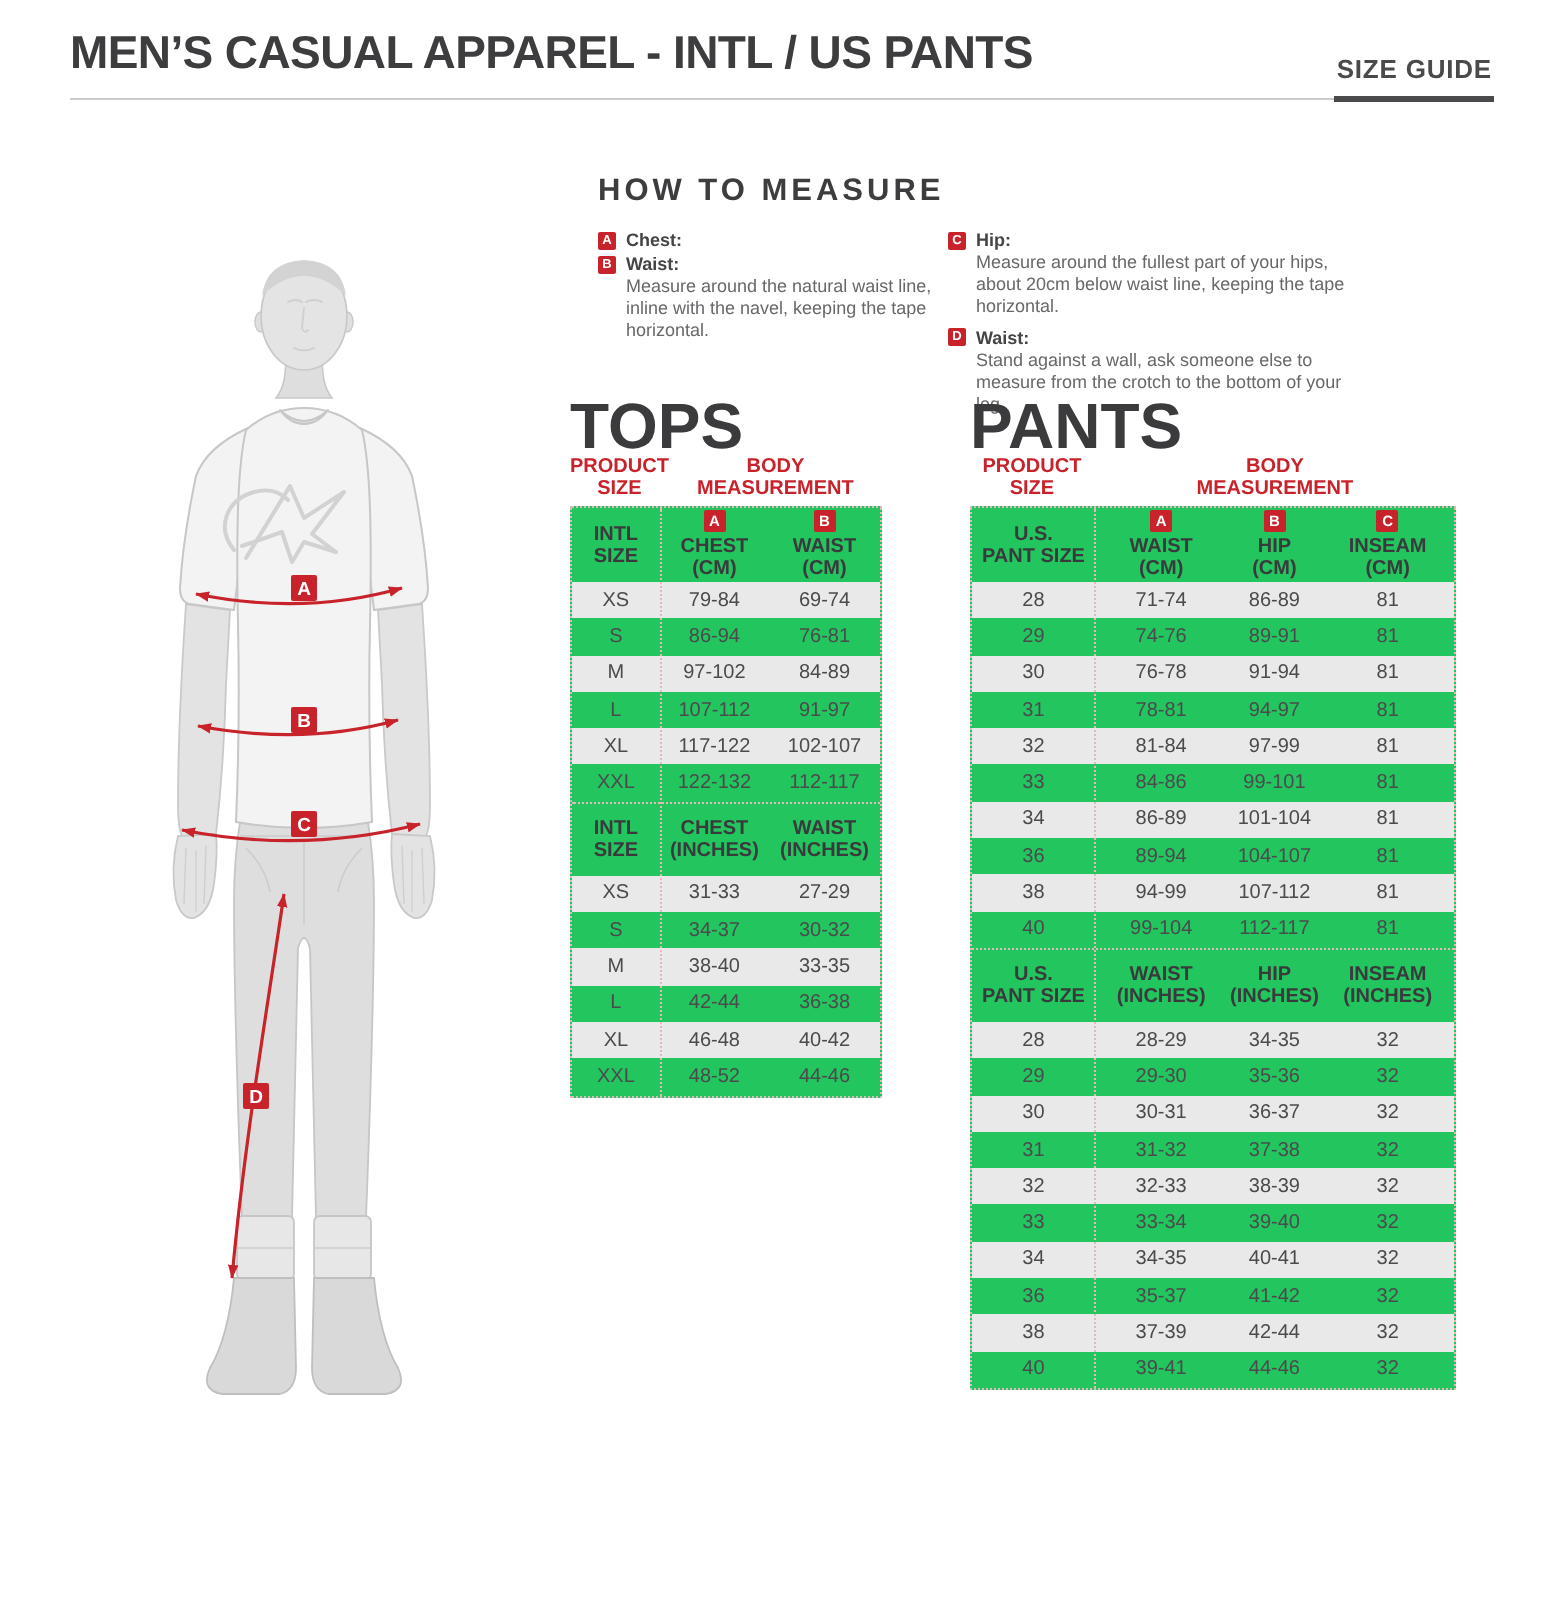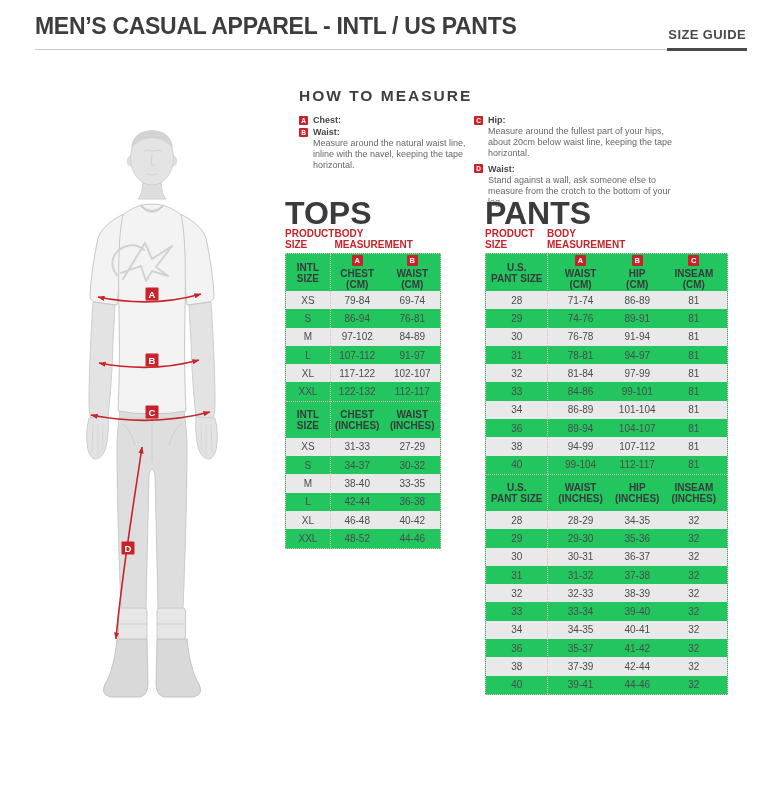--- a/index.html
+++ b/index.html
@@ -30,21 +30,21 @@
   .htm-label { font-size:9px; font-weight:bold; color:#454547; }
   .htm-desc { font-size:9px; color:#68686b; line-height:11.2px; margin:1px 0 4px 14px; }
 
   
   .table-wrap { position:absolute; top:198px; }
   .tops-wrap  { left:285px; width:156px; }
   .pants-wrap { left:485px; width:243px; }
   .table-heading { font-size:32px; font-weight:bold; color:#3b3b3d; height:30px; line-height:30px; }
   .red-header { display:flex; height:22px; margin-bottom:3px; }
   .red-header > div { font-size:10px; font-weight:bold; color:var(--accent-red,#c8232a);
-                      line-height:11px; text-align:left; white-space:pre-line; align-self:flex-end; width:100%; }
+                      line-height:11px; text-align:center; white-space:pre-line; align-self:flex-end; width:100%; }
   .tops-wrap .rh-product  { flex:0 0 28.5%; }
   .pants-wrap .rh-product { flex:0 0 25.5%; }
   .rh-body { flex:1 1 auto; }
 
   .table-box { border:1px dotted var(--border-pink,#e2b9b9); position:relative; background:#22c55e; }
   .tops-wrap  .table-box::before { content:""; position:absolute; top:0; bottom:0; left:28.5%;
                                    border-left:1px dotted var(--border-pink,#e2b9b9); }
   .pants-wrap .table-box::before { content:""; position:absolute; top:0; bottom:0; left:25.5%;
                                    border-left:1px dotted var(--border-pink,#e2b9b9); }
   .sub-row, .data-row { display:grid; }

